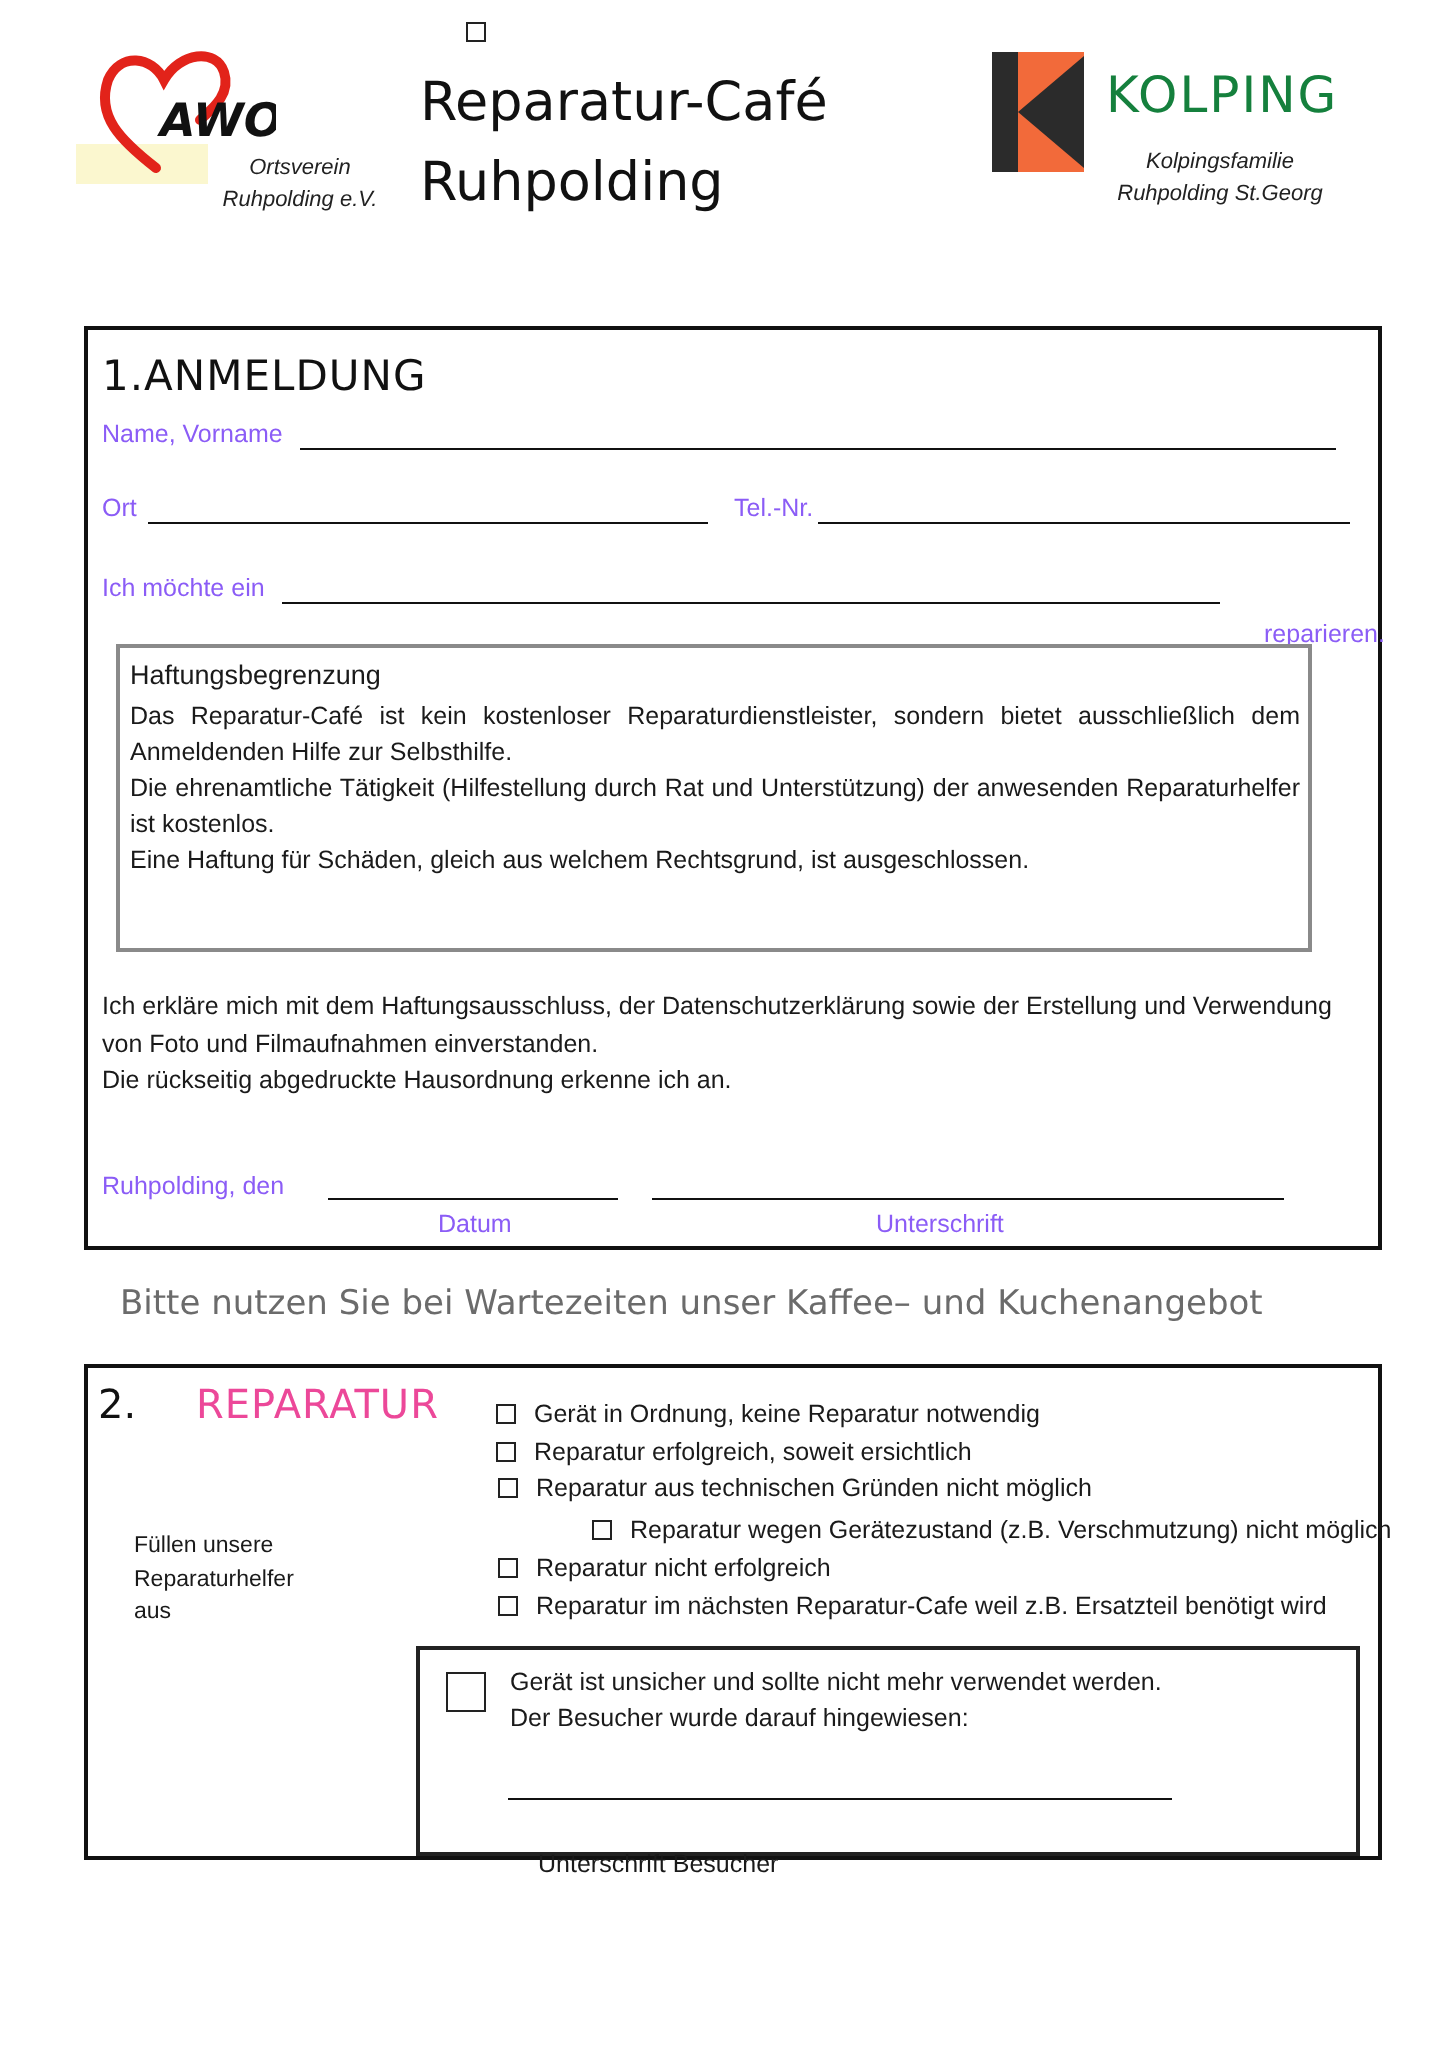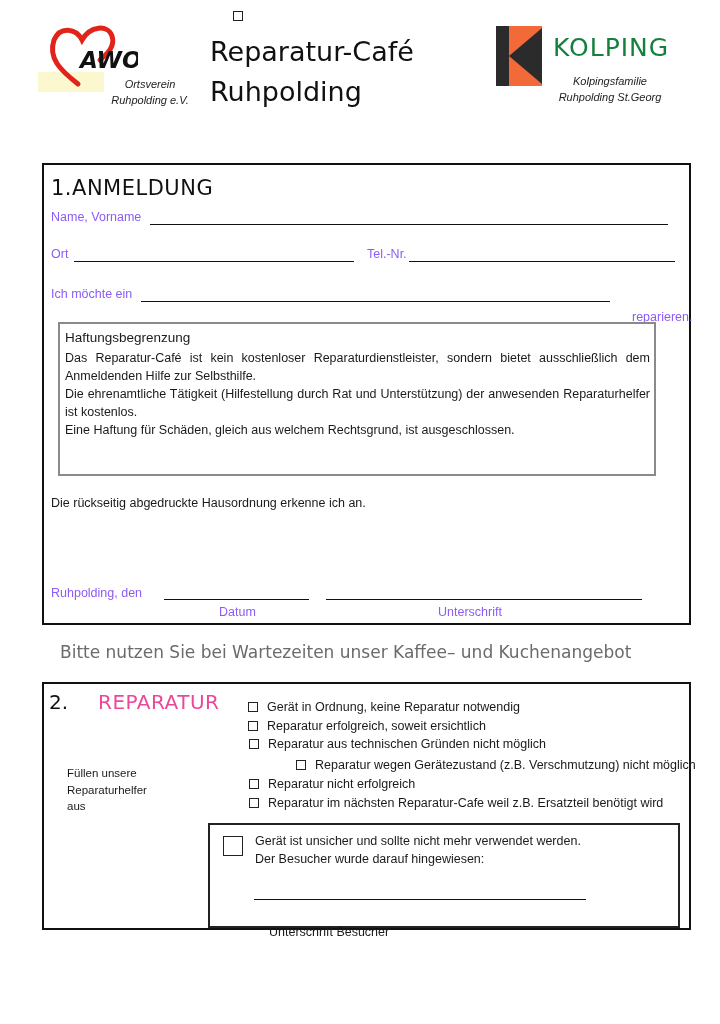--- a/index.html
+++ b/index.html
@@ -92,20 +92,21 @@
 <div class="abs lbl" style="left:632px; top:287px;margin-top:23px;">reparieren.</div>
 
 <div class="abs haft-box">
   <div class="haft-title">Haftungsbegrenzung</div>
   <div class="haft-p">Das Reparatur-Café ist kein kostenloser Reparaturdienstleister, sondern bietet ausschließlich dem Anmeldenden Hilfe zur Selbsthilfe.</div>
   <div class="haft-p">Die ehrenamtliche Tätigkeit (Hilfestellung durch Rat und Unterstützung) der anwesenden Reparaturhelfer ist kostenlos.</div>
   <div class="haft-p">Eine Haftung für Schäden, gleich aus welchem Rechtsgrund, ist ausgeschlossen.</div>
 </div>
 
 <div class="abs decl">
+  <div>Ich erkläre mich mit dem Haftungsausschluss, der Datenschutzerklärung sowie der Erstellung und Verwendung von Foto und Filmaufnahmen einverstanden.</div>
   <div>Die rückseitig abgedruckte Hausordnung erkenne ich an.</div>
 </div>
 
 <div class="abs lbl" style="left:51px; top:586px;">Ruhpolding, den</div>
 <div class="abs line" style="left:164px; top:599px; width:145px;"></div>
 <div class="abs line" style="left:326px; top:599px; width:316px;"></div>
 <div class="abs lbl" style="left:219px; top:605px;">Datum</div>
 <div class="abs lbl" style="left:438px; top:605px;">Unterschrift</div>
 
 <div class="abs tagline">Bitte nutzen Sie bei Wartezeiten unser Kaffee– und Kuchenangebot</div>

